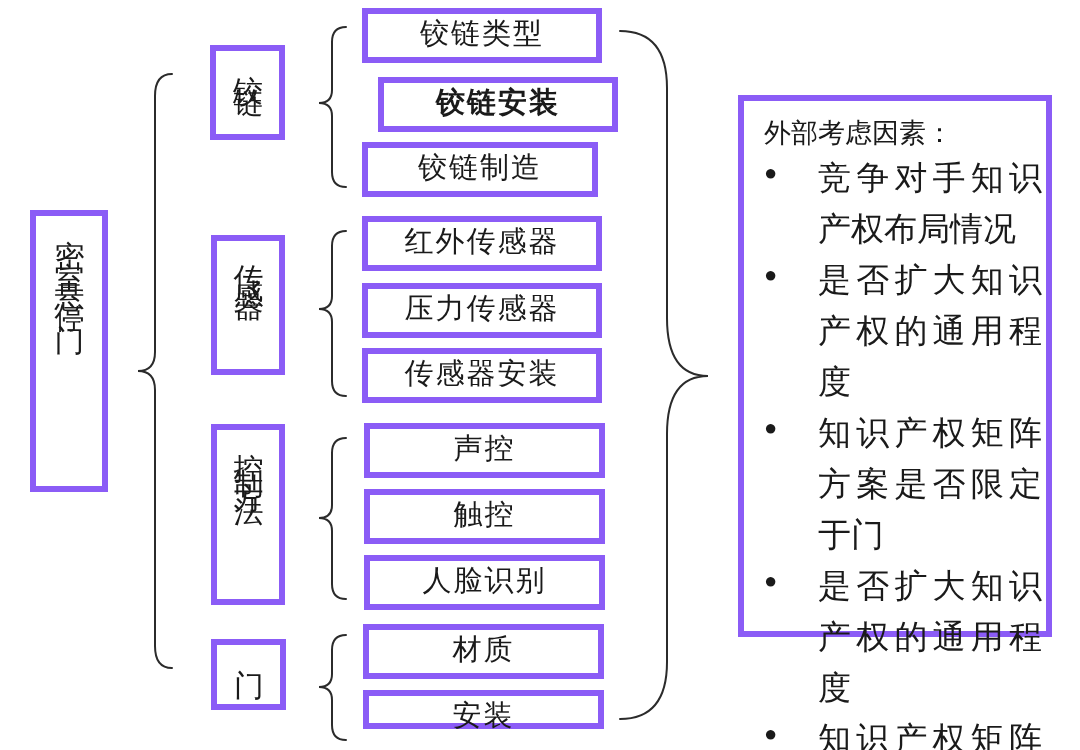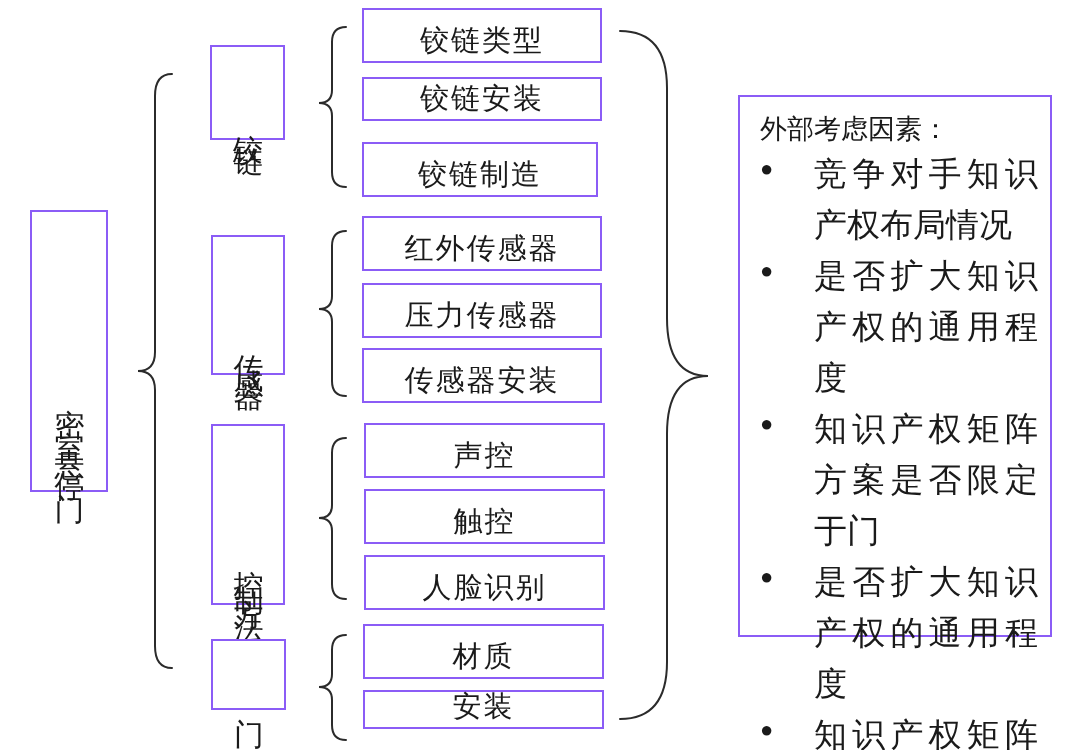--- a/index.html
+++ b/index.html
@@ -18,24 +18,24 @@
     width: 1080px; height: 750px;
   }
   .braces path {
     fill: none;
     stroke: #2b2b2b;
     stroke-width: 2;
     stroke-linecap: round;
   }
   .box {
     position: absolute;
-    border: 2px solid #8b5cf6;
+    border: 6px solid #8b5cf6;
     background: #ffffff;
     display: flex;
-    align-items: flex-end;
+    align-items: flex-start;
     justify-content: center;
     box-sizing: border-box;
   }
   .vtext {
     writing-mode: vertical-lr;
     text-orientation: upright;
     font-size: 30px;
     letter-spacing: 14px;
     white-space: nowrap;
   }
@@ -88,21 +88,21 @@
   <div class="box root-box" style="left:30px; top:210px; width:78px; height:282px;">
     <span class="vtext">密室悬停门</span>
   </div>
 
   <div class="box" style="left:210px; top:45px; width:75px; height:95px;">
     <span class="vtext">铰链</span>
   </div>
   <div class="box" style="left:362px; top:8px; width:240px; height:55px;">
     <span class="leaf-label">铰链类型</span>
   </div>
-  <div class="box" style="left:362px; top:77px; width:240px; height:44px;">
+  <div class="box" style="left:378px; top:77px; width:240px; height:55px;font-weight:bold;">
     <span class="leaf-label">铰链安装</span>
   </div>
   <div class="box" style="left:362px; top:142px; width:236px; height:55px;">
     <span class="leaf-label">铰链制造</span>
   </div>
 
   <div class="box" style="left:211px; top:235px; width:74px; height:140px;">
     <span class="vtext">传感器</span>
   </div>
   <div class="box" style="left:362px; top:283px; width:240px; height:55px;">

